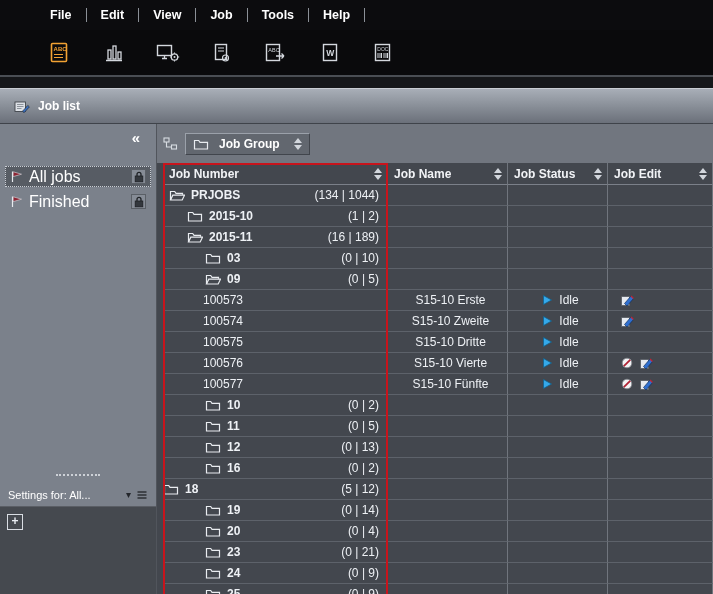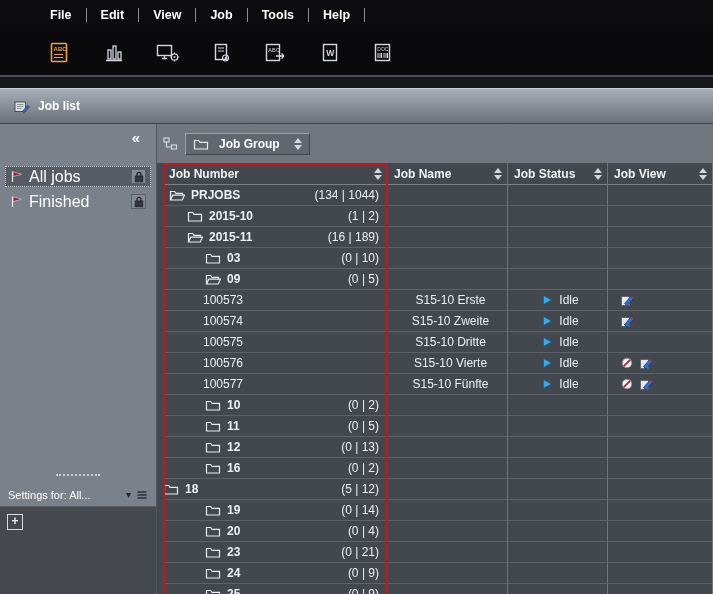--- a/index.html
+++ b/index.html
@@ -239,21 +239,21 @@
               </span>
             </div>
             <div class="th">
               <span>Job Status</span>
               <span class="sort">
                 <span class="tri up"></span>
                 <span class="tri down"></span>
               </span>
             </div>
             <div class="th">
-              <span>Job View</span>
+              <span>Job Edit</span>
               <span class="sort">
                 <span class="tri up"></span>
                 <span class="tri down"></span>
               </span>
             </div>
             <div class="cell c-num group" style="padding-left:6px">
               <span class="icon">
                 <svg width="16" height="14" viewBox="0 0 16 14">
                   <path d="M1.5 12V3.5h4.2l1.3 1.8h6.5v1.5" fill="none" stroke="#e9ecf0" stroke-width="1.2"></path>
                   <path d="M3.8 7.2h11.7l-2.3 4.8H1.5z" fill="none" stroke="#e9ecf0" stroke-width="1.2"></path>

